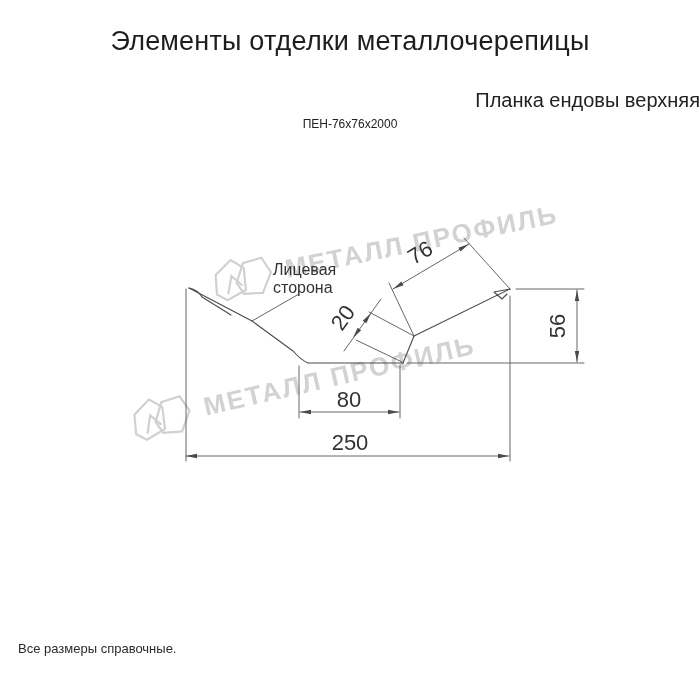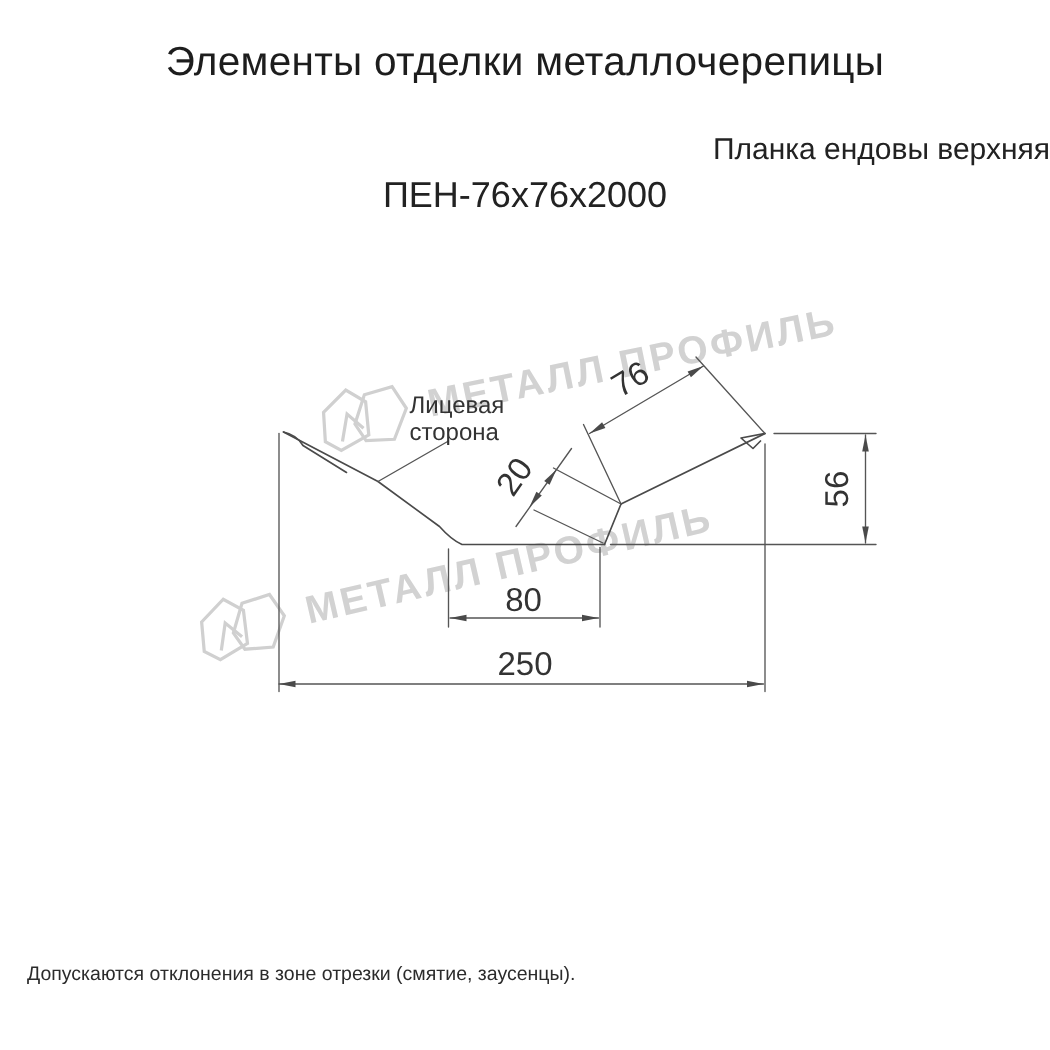--- a/index.html
+++ b/index.html
@@ -10,21 +10,21 @@
   .title{
     position:absolute;top:26px;left:0;width:700px;text-align:center;
     font-size:27px;font-weight:500;color:#1d1d1d;letter-spacing:0.2px;
   }
   .subtitle{
     position:absolute;top:89px;left:0;width:700px;text-align:right;
     font-size:20px;font-weight:500;color:#222;
   }
   .model{
     position:absolute;top:117px;left:0;width:700px;text-align:center;
-    font-size:24px;font-weight:500;color:#222;
+    font-size:12px;font-weight:500;color:#222;
   }
   .notes{position:absolute;left:18px;top:640px;color:#2b2b2b;font-size:13px;line-height:18px;}
   .watermark{
     position:absolute;display:flex;align-items:center;gap:6px;
     color:#d2d2d2;font-weight:700;font-size:26px;letter-spacing:2px;
     white-space:nowrap;transform-origin:left center;z-index:1;user-select:none;
   }
   .wm-upper{left:207px;top:258px;transform:rotate(-11.5deg);}
   .wm-lower{left:126px;top:398px;transform:rotate(-13deg);}
   .wm-logo{flex:0 0 auto;}
@@ -109,16 +109,16 @@
     <text class="dim-text" x="349" y="322" text-anchor="middle" transform="rotate(-55 349 322)">20</text>
     <text class="dim-text" x="565" y="326" text-anchor="middle" transform="rotate(-90 565 326)">56</text>
     <text class="dim-text" x="349" y="407" text-anchor="middle">80</text>
     <text class="dim-text" x="350" y="450" text-anchor="middle">250</text>
 
     <text class="lbl-text" x="273" y="275">Лицевая</text>
     <text class="lbl-text" x="273" y="293">сторона</text>
   </svg>
 
   <div class="notes">
-    <div>Допускаются отклонения в зоне отрезки (смятие, заусенцы).</div>
+    <div>Все размеры справочные.</div>
   </div>
 
 </div>
 
 </body></html>

